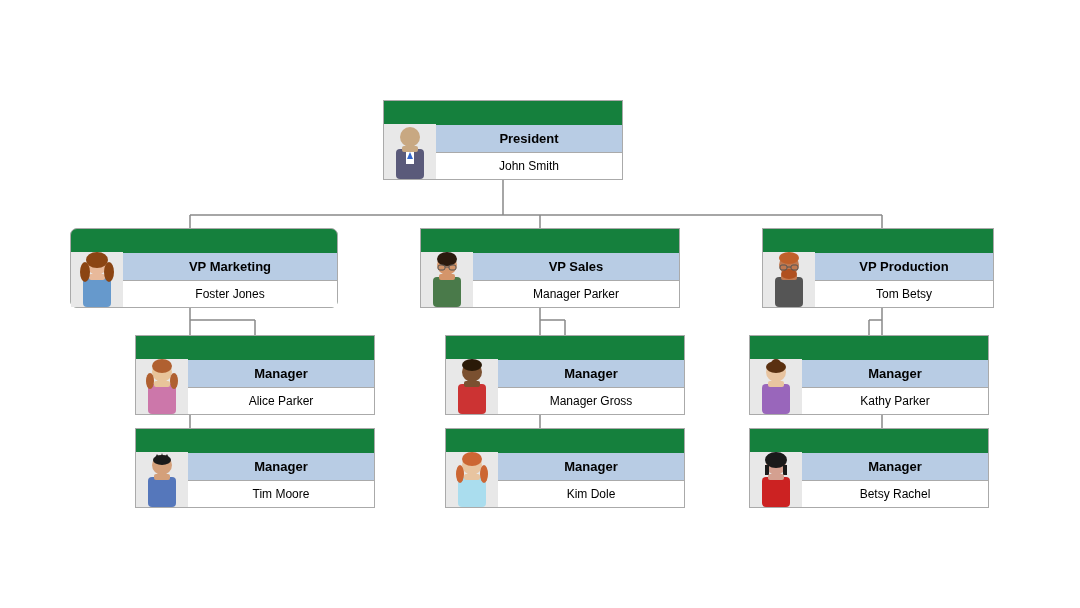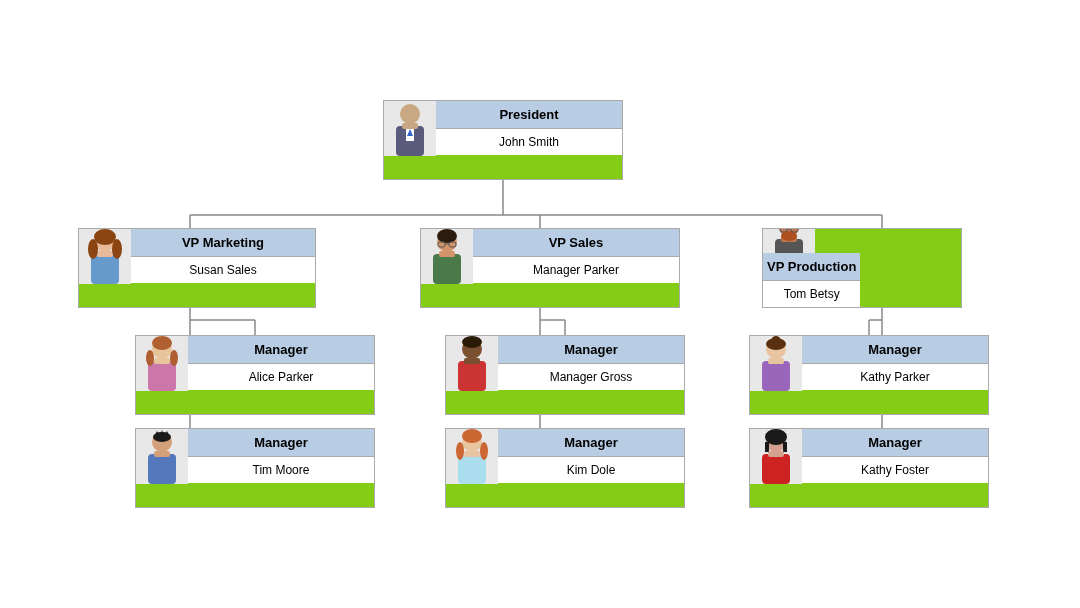--- a/index.html
+++ b/index.html
@@ -22,23 +22,23 @@
       position: absolute;
       top: 0; left: 0;
       width: 1080px;
       height: 608px;
       pointer-events: none;
     }
 
     .node {
       position: absolute;
       display: flex;
-      align-items: flex-start;
+      align-items: flex-end;
       border: 1.5px solid #aaa;
-      background: #84cc16;
+      background: #15803d;
     }
 
     .node-avatar {
       width: 52px;
       min-width: 52px;
       display: flex;
       align-items: center;
       justify-content: center;
       background: #e8e8e8;
       overflow: hidden;
@@ -126,35 +126,35 @@
         <polygon points="22,28 19,35 25,35" fill="#3366cc"></polygon>
         <rect x="14" y="22" width="16" height="6" rx="2" fill="#c8a882"></rect>
       </svg>
     </div>
     <div class="node-info">
       <div class="node-title">President</div>
       <div class="node-name">John Smith</div>
     </div>
   </div>
 
-  <div class="node" style="left:78px; top:228px; width:238px; height:80px;">
+  <div class="node" style="left:70px; top:228px; width:268px; height:80px;border-radius:7px;">
     <div class="node-avatar">
       <svg viewBox="0 0 44 55" xmlns="http://www.w3.org/2000/svg">
         <circle cx="22" cy="13" r="10" fill="#e8b99a"></circle>
         <ellipse cx="22" cy="8" rx="11" ry="8" fill="#8B4513"></ellipse>
         <rect x="8" y="25" width="28" height="30" rx="4" fill="#6699cc"></rect>
         <rect x="14" y="22" width="16" height="6" rx="2" fill="#e8b99a"></rect>
 
         <ellipse cx="10" cy="20" rx="5" ry="10" fill="#8B4513"></ellipse>
         <ellipse cx="34" cy="20" rx="5" ry="10" fill="#8B4513"></ellipse>
       </svg>
     </div>
     <div class="node-info">
       <div class="node-title">VP Marketing</div>
-      <div class="node-name">Susan Sales</div>
+      <div class="node-name">Foster Jones</div>
     </div>
   </div>
 
   <div class="node" style="left:420px; top:228px; width:260px; height:80px;">
     <div class="node-avatar">
       <svg viewBox="0 0 44 55" xmlns="http://www.w3.org/2000/svg">
         <circle cx="22" cy="13" r="10" fill="#d4956a"></circle>
         <ellipse cx="22" cy="7" rx="10" ry="7" fill="#2b1a0e"></ellipse>
         <rect x="8" y="25" width="28" height="30" rx="4" fill="#4a7a4a"></rect>
         <rect x="14" y="22" width="16" height="6" rx="2" fill="#d4956a"></rect>
@@ -163,21 +163,21 @@
         <rect x="24" y="13" width="7" height="5" rx="2" fill="none" stroke="#555" stroke-width="1"></rect>
         <line x1="20" y1="15" x2="24" y2="15" stroke="#555" stroke-width="1"></line>
       </svg>
     </div>
     <div class="node-info">
       <div class="node-title">VP Sales</div>
       <div class="node-name">Manager Parker</div>
     </div>
   </div>
 
-  <div class="node" style="left:762px; top:228px; width:200px; height:80px;flex-direction:column;">
+  <div class="node" style="left:762px; top:228px; width:232px; height:80px;">
     <div class="node-avatar">
       <svg viewBox="0 0 44 55" xmlns="http://www.w3.org/2000/svg">
         <circle cx="22" cy="13" r="10" fill="#c07850"></circle>
         <ellipse cx="22" cy="6" rx="10" ry="6" fill="#c0602a"></ellipse>
         <rect x="8" y="25" width="28" height="30" rx="4" fill="#555"></rect>
         <rect x="14" y="22" width="16" height="6" rx="2" fill="#c07850"></rect>
 
         <ellipse cx="22" cy="22" rx="8" ry="5" fill="#b05020"></ellipse>
 
         <rect x="13" y="13" width="7" height="5" rx="2" fill="none" stroke="#555" stroke-width="1"></rect>
@@ -281,17 +281,17 @@
 
         <ellipse cx="22" cy="8" rx="11" ry="8" fill="#1a1a1a"></ellipse>
         <rect x="11" y="13" width="4" height="10" fill="#1a1a1a"></rect>
         <rect x="29" y="13" width="4" height="10" fill="#1a1a1a"></rect>
         <rect x="8" y="25" width="28" height="30" rx="4" fill="#cc2222"></rect>
         <rect x="14" y="22" width="16" height="6" rx="2" fill="#d4a090"></rect>
       </svg>
     </div>
     <div class="node-info">
       <div class="node-title">Manager</div>
-      <div class="node-name">Kathy Foster</div>
+      <div class="node-name">Betsy Rachel</div>
     </div>
   </div>
 
 </div>
 
 </body></html>

